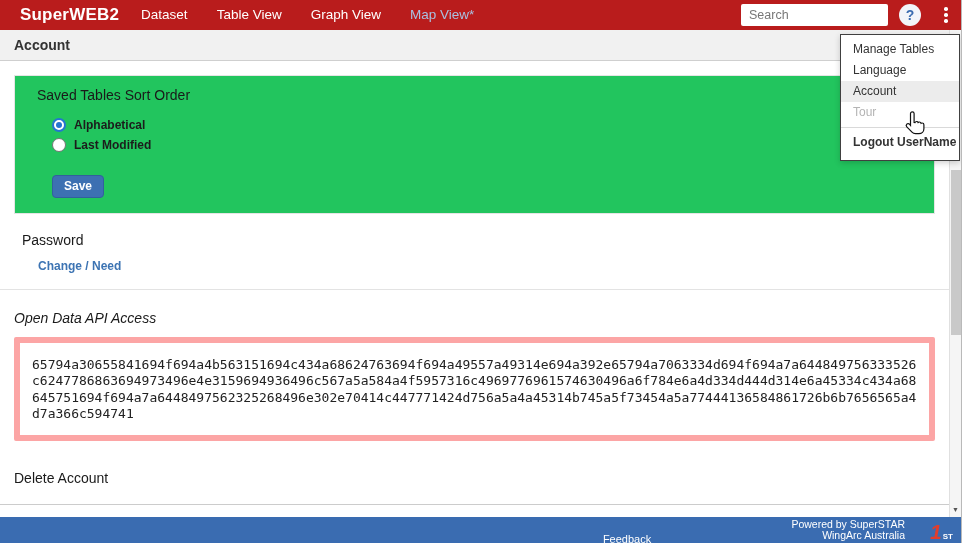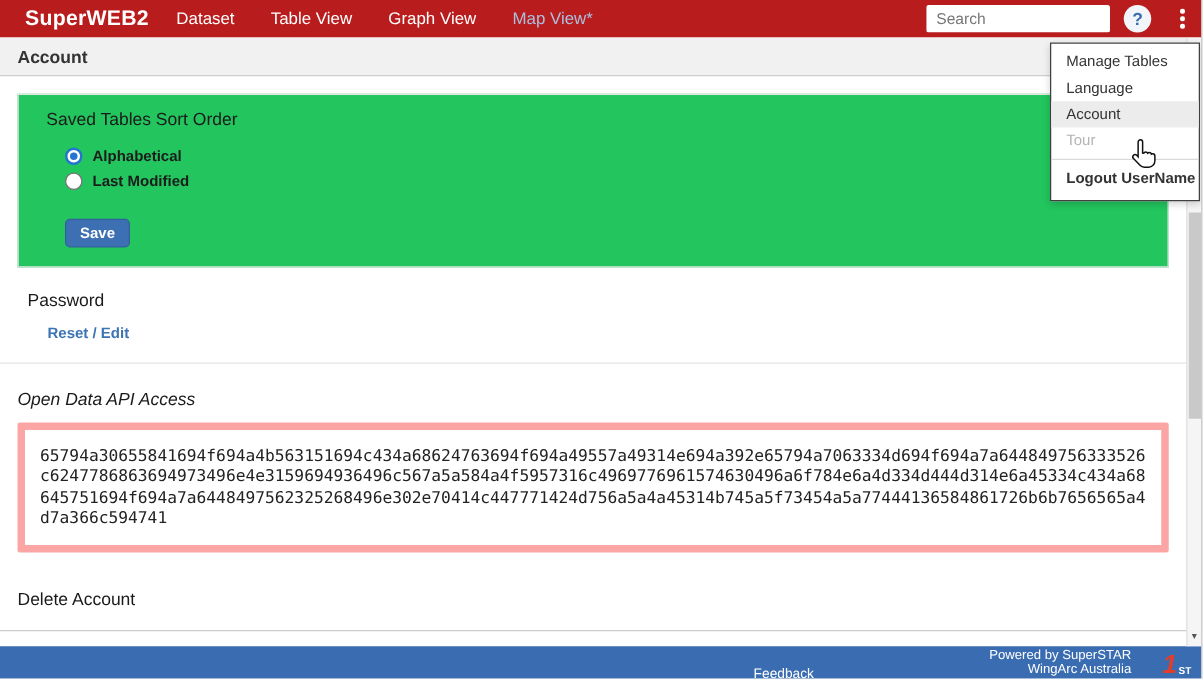--- a/index.html
+++ b/index.html
@@ -106,21 +106,21 @@
         <div class="radio-row">
           <span class="radio off"></span>
           <span class="radio-label">Last Modified</span>
         </div>
       </div>
       <button class="btn save-btn">Save</button>
     </div>
 
     <div class="password-block">
       <div class="sec-title">Password</div>
-      <span class="change-link">Reset / Edit</span>
+      <span class="change-link">Change / Need</span>
     </div>
 
     <hr class="divider">
 
     <div class="sec-title api-title">Open Data API Access</div>
     <div class="api-box">
       <div class="token">65794a30655841694f694a4b563151694c434a68624763694f694a49557a49314e694a392e65794a7063334d694f694a7a644849756333526c6247786863694973496e4e3159694936496c567a5a584a4f5957316c4969776961574630496a6f784e6a4d334d444d314e6a45334c434a68645751694f694a7a6448497562325268496e302e70414c447771424d756a5a4a45314b745a5f73454a5a77444136584861726b6b7656565a4d7a366c594741</div>
     </div>
 
     <div class="sec-title delete-title">Delete Account</div>

